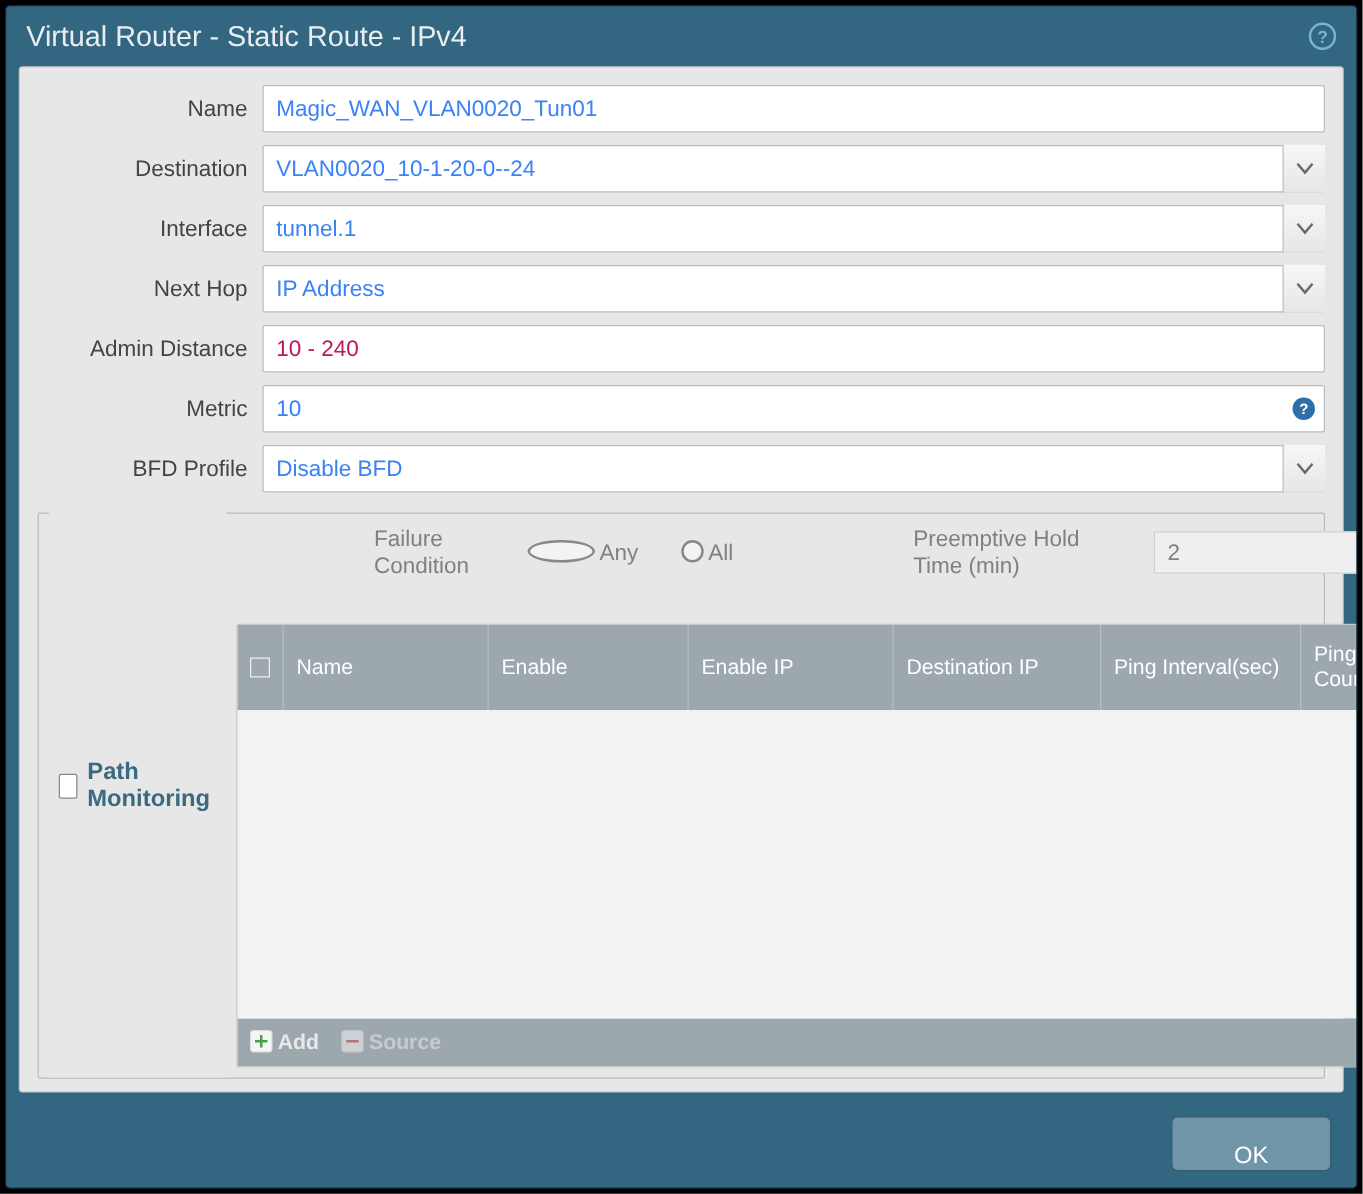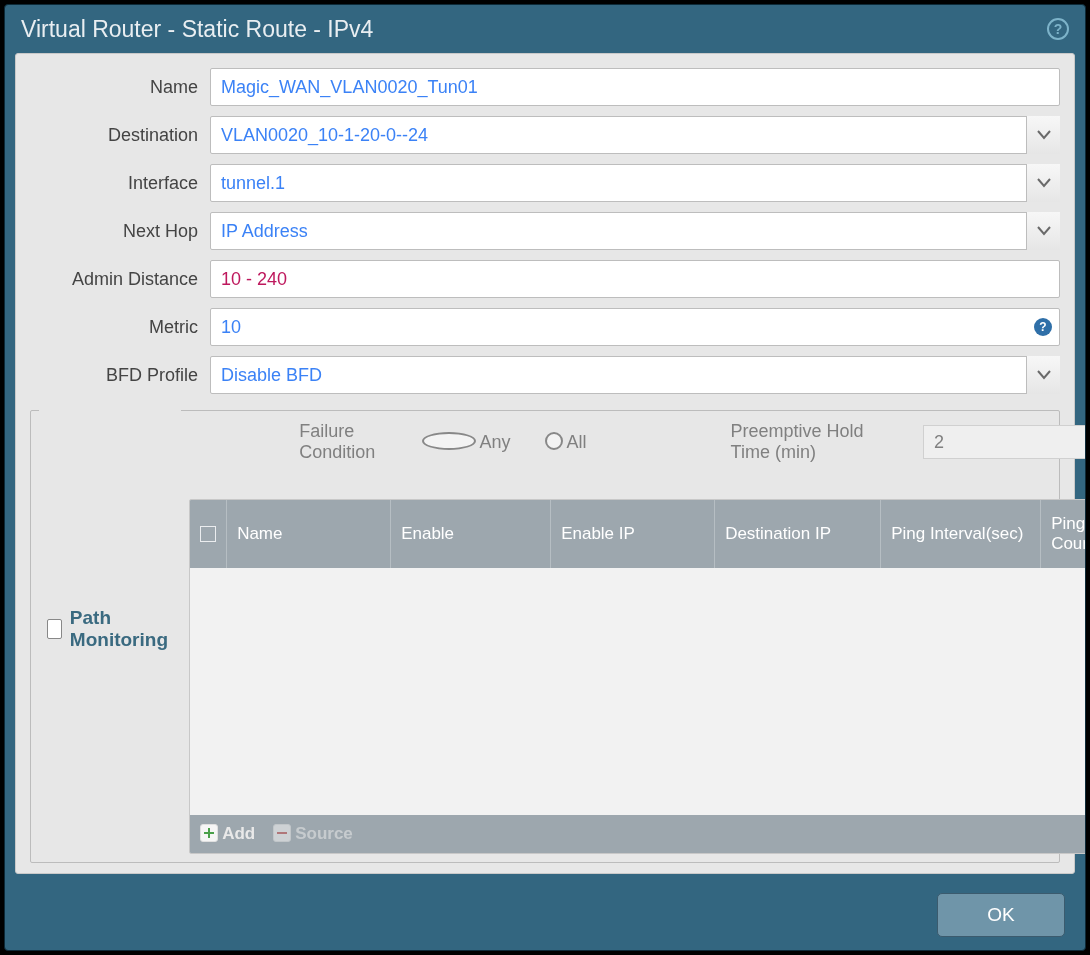--- a/index.html
+++ b/index.html
@@ -123,21 +123,21 @@
   .foot-btn { display:flex; align-items:flex-start; cursor:pointer;font-weight:bold; }
   .foot-btn.disabled { opacity:.55; cursor:default; }
 
   
   .btnbar {
     height:70px; display:flex; align-items:center; justify-content:flex-end;
     gap:14px; padding:0 20px 0 0;
   }
   .btn {
     min-width:128px; height:44px; border-radius:5px; border:1px solid #2b4757;
-    display:flex; align-items:center; justify-content:center; font-size:19px; cursor:pointer;
+    display:flex; align-items:flex-end; justify-content:center; font-size:19px; cursor:pointer;
   }
   .btn.ok { background:#6f95a9; color:#fff; border-color:#3b5b6e; font-weight:500;}
   .btn.cancel { background:linear-gradient(#fafafa,#e4e4e4); color:#555; border-color:#888;}
 </style>
 </head>
 <body>
 
 <div class="dialog">
 
   <div class="titlebar">

